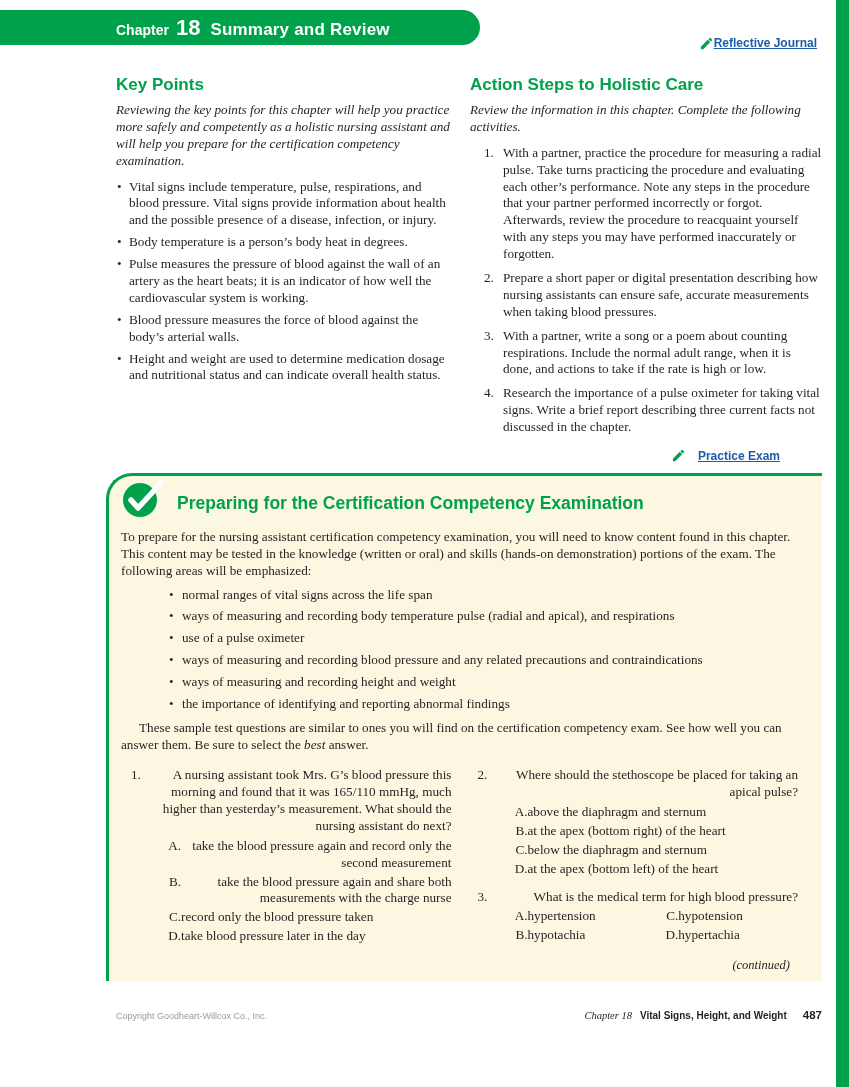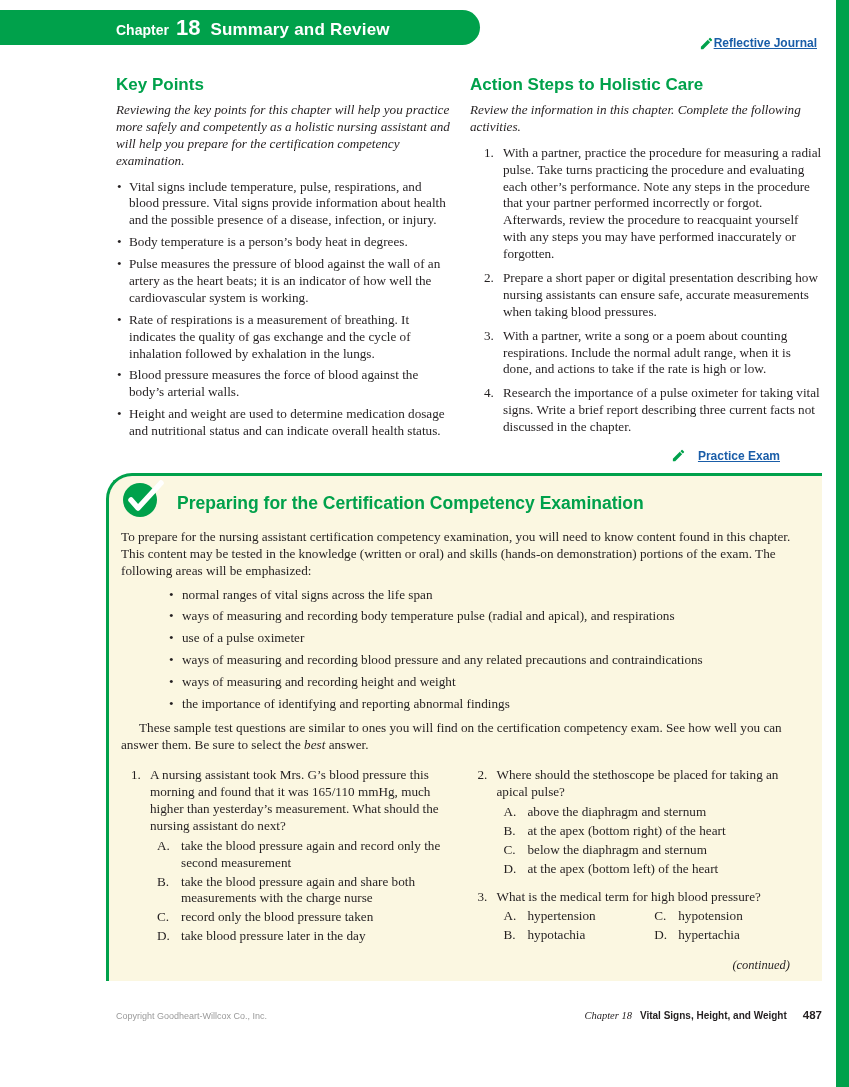--- a/index.html
+++ b/index.html
@@ -59,21 +59,21 @@
   .box-p { font-size:13.2px; line-height:1.3; margin-top:6px; padding-right:4px; }
   .indent-p { text-indent:18px; }
   .box-bullets { list-style:none; margin:7px 0 0 48px; }
   .box-bullets li { position:relative; padding-left:13px; font-size:13.2px; line-height:1.28; margin-bottom:5px; }
   .box-bullets li::before { content:"•"; position:absolute; left:0; }
 
   .q-cols { display:flex; gap:26px; margin-top:14px; padding:0 6px 0 10px; }
   .q-col { flex:1; min-width:0; }
   .question { display:flex; font-size:13.2px; line-height:1.28; margin-bottom:9px; }
   .q-num { flex:0 0 19px; }
-  .q-body { flex:1; min-width:0; }
+  .q-body { flex:1; min-width:0;text-align:right; }
   .choices { margin-top:3px; }
   .choice { display:flex; padding-left:7px; margin-bottom:2px; }
   .c-letter { flex:0 0 24px; }
   .choice-grid { display:grid; grid-template-columns:1fr 1fr; margin-top:3px; }
   .continued { text-align:right; font-style:italic; font-size:12.5px; margin:2px 14px 2px 0; }
 
   
   .footer { display:flex; justify-content:space-between; align-items:baseline; margin:28px 27px 0 116px;gap:44px; }
   .copyright { font-family:"Liberation Sans", sans-serif; font-size:9px; color:#9a9a9a; }
   .f-right { display:flex; align-items:baseline; gap:8px; font-family:"Liberation Sans", sans-serif; }
@@ -102,21 +102,20 @@
 </div>
 
 <div class="columns">
   <div class="col-left">
     <h2 class="sec-head">Key Points</h2>
     <p class="intro">Reviewing the key points for this chapter will help you practice more safely and competently as a holistic nursing assistant and will help you prepare for the certification competency examination.</p>
     <ul class="bullets">
       <li>Vital signs include temperature, pulse, respirations, and blood pressure. Vital signs provide information about health and the possible presence of a disease, infection, or injury.</li>
       <li>Body temperature is a person’s body heat in degrees.</li>
       <li>Pulse measures the pressure of blood against the wall of an artery as the heart beats; it is an indicator of how well the cardiovascular system is working.</li>
-      <li>Rate of respirations is a measurement of breathing. It indicates the quality of gas exchange and the cycle of inhalation followed by exhalation in the lungs.</li>
       <li>Blood pressure measures the force of blood against the body’s arterial walls.</li>
       <li>Height and weight are used to determine medication dosage and nutritional status and can indicate overall health status.</li>
     </ul>
   </div>
 
   <div class="col-right">
     <h2 class="sec-head">Action Steps to Holistic Care</h2>
     <p class="intro">Review the information in this chapter. Complete the following activities.</p>
     <ol class="numlist">
       <li>

